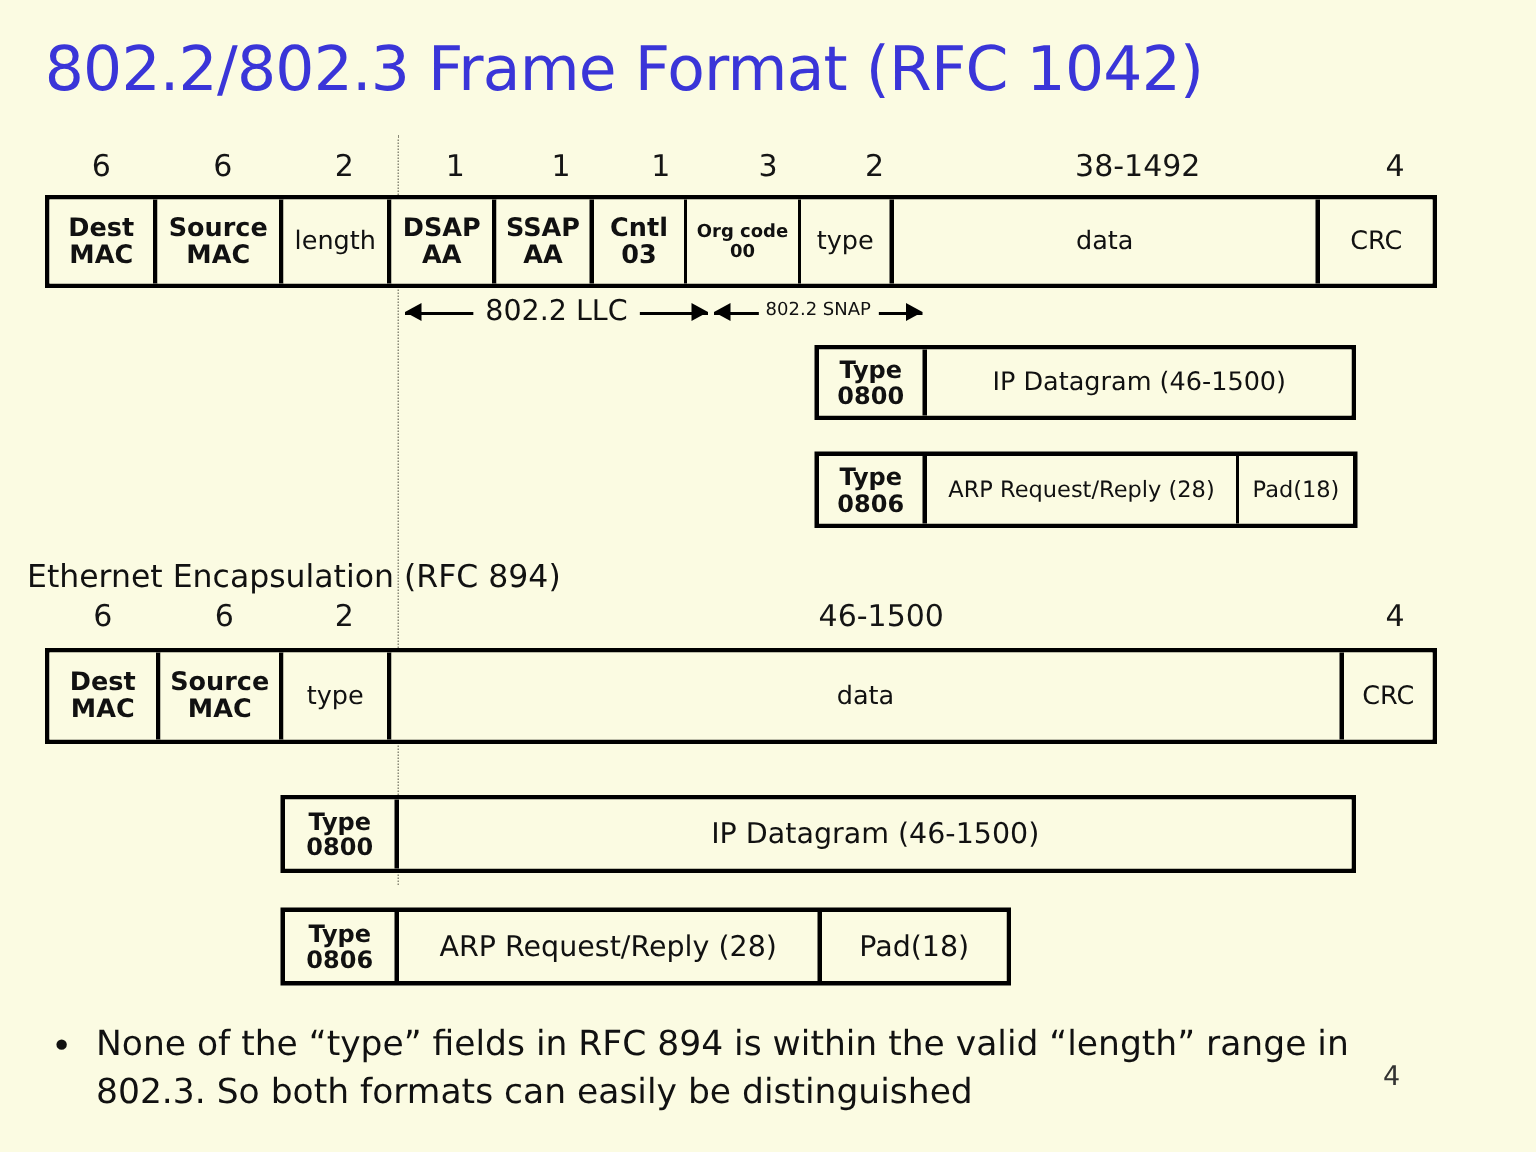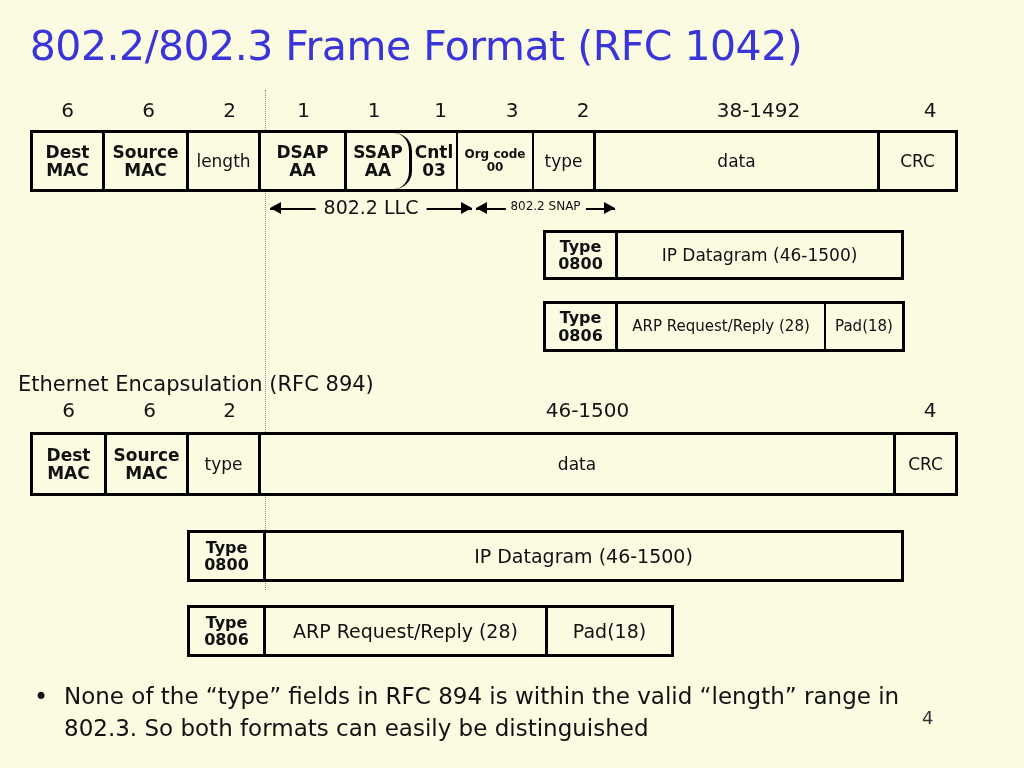--- a/index.html
+++ b/index.html
@@ -182,33 +182,33 @@
     </div>
     <div class="cell" style="width:84px;">
       <span>
         <span class="two">Source</span>
         <span class="two">MAC</span>
       </span>
     </div>
     <div class="cell" style="width:72px;">
       <span>length</span>
     </div>
-    <div class="cell" style="width:86px;">
+    <div class="cell" style="width:70px;">
       <span>
         <span class="two">DSAP</span>
         <span class="two">AA</span>
       </span>
     </div>
-    <div class="cell" style="width:65px;border-radius:18px;">
+    <div class="cell" style="width:65px;">
       <span>
         <span class="two">SSAP</span>
         <span class="two">AA</span>
       </span>
     </div>
-    <div class="cell thin" style="width:46px;">
+    <div class="cell thin" style="width:62px;">
       <span>
         <span class="two">Cntl</span>
         <span class="two">03</span>
       </span>
     </div>
     <div class="cell small thin" style="width:76px;">
       <span>
         <span class="two">Org code</span>
         <span class="two">00</span>
       </span>

